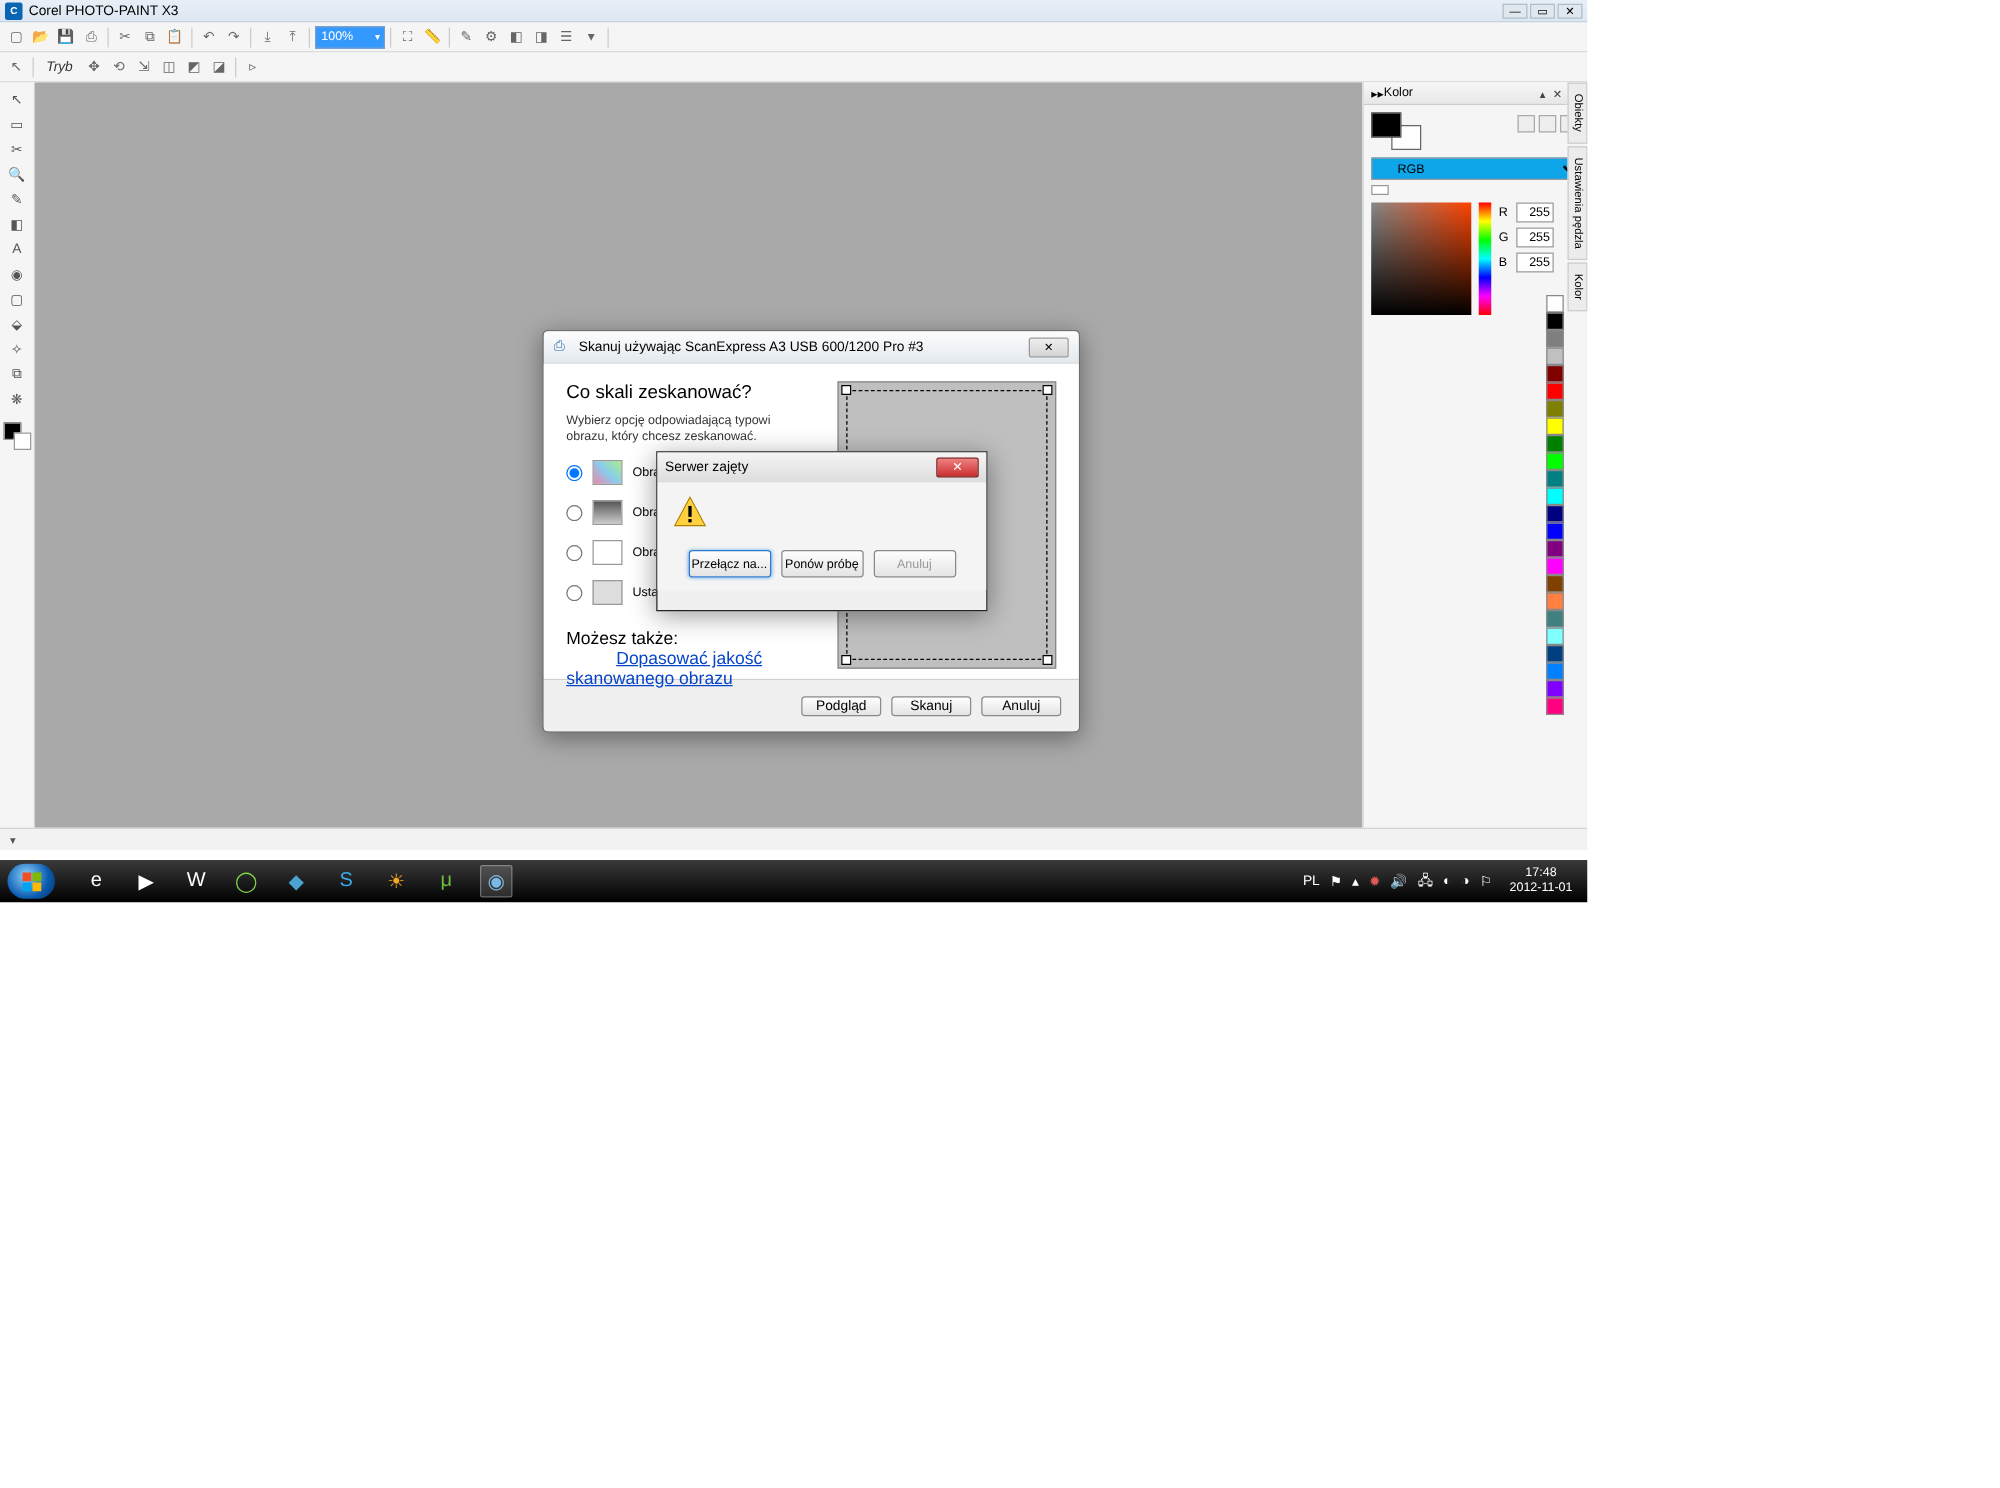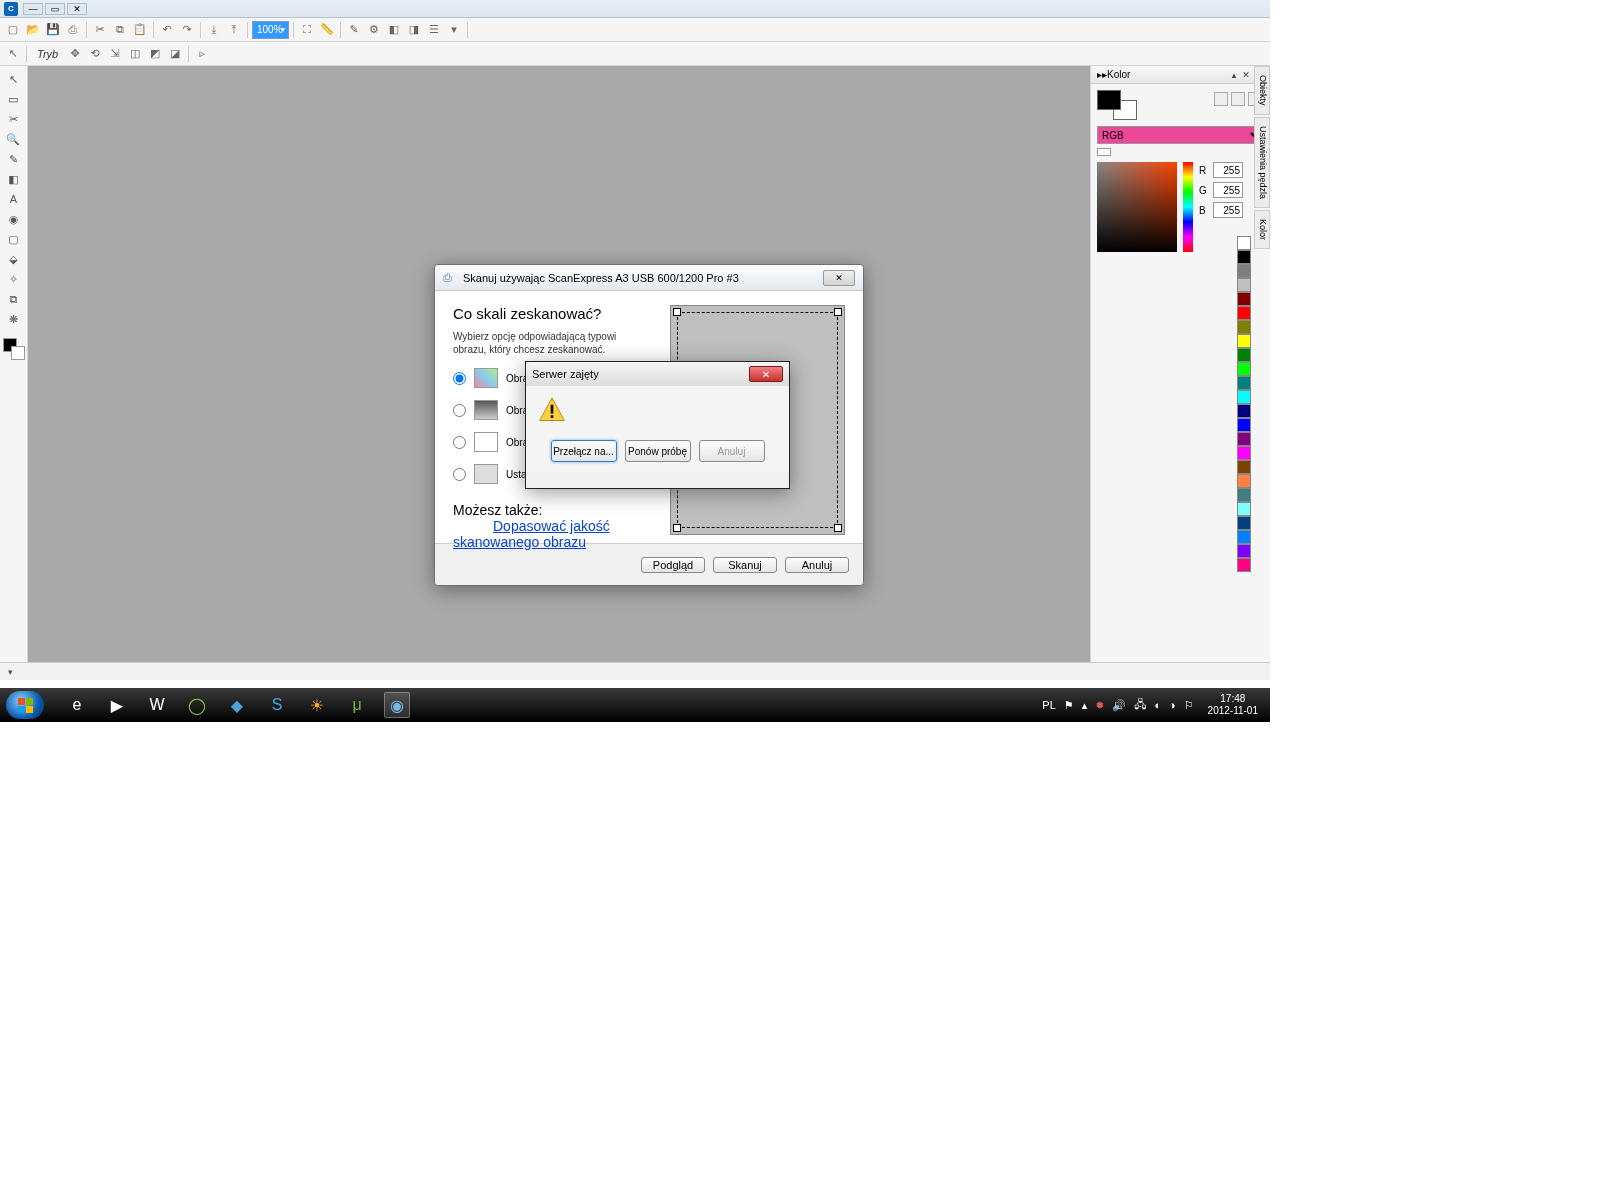--- a/index.html
+++ b/index.html
@@ -15,21 +15,21 @@
 
 
 .menubar { height: 20px; background: #f2f2f2; border-bottom: 1px solid #ccc; display: flex; align-items: center; padding: 0 8px; gap: 14px; }
 .menubar span { cursor: pointer; }
 .menubar span u { text-decoration: underline; }
 
 
 .toolbar { height: 24px; background: #f5f5f5; border-bottom: 1px solid #d4d4d4; display: flex; align-items: center; padding: 0 4px; gap: 2px; }
 .tb-btn { width: 18px; height: 18px; border: 1px solid transparent; display:flex;align-items:center;justify-content:center; color:#666; background:transparent; cursor:pointer; }
 .tb-sep { width: 1px; height: 16px; background: #ccc; margin: 0 2px; }
-.tb-combo { height: 18px; border: 1px solid #7a9ec6; background: #3399ff; color: #fff; font-size: 10px; padding: 0 14px 0 4px; position: relative; display:flex;align-items:center; width: 37px; }
+.tb-combo { height: 18px; border: 1px solid #7a9ec6; background: #3399ff; color: #fff; font-size: 10px; padding: 0 14px 0 4px; position: relative; display:flex;align-items:center; width: 56px; }
 .tb-combo::after { content:"▾"; position:absolute; right:3px; font-size:8px; }
 .tb-label { font-size: 11px; color: #333; padding: 0 6px; font-style: italic; }
 
 
 .mainrow { display: flex; height: 596px; }
 .toolbox { width: 28px; background: #f5f5f5; border-right: 1px solid #d4d4d4; display:flex;flex-direction:column;align-items:center; padding-top:4px; gap:2px; }
 .tool { width: 18px; height: 18px; color:#555; display:flex;align-items:center;justify-content:center; cursor:pointer; font-size:11px; }
 .swatches { margin-top: 8px; position:relative; width:22px; height:22px; }
 .swatch-fg{position:absolute;width:14px;height:14px;background:#000;border:1px solid #999;top:0;left:0;}
 .swatch-bg{position:absolute;width:14px;height:14px;background:#fff;border:1px solid #999;bottom:0;right:0;}
@@ -40,21 +40,21 @@
 .rightside { width:180px; background:#f5f5f5; border-left:1px solid #d4d4d4; position:relative;}
 .dockhdr { height:18px; background:linear-gradient(#f7f7f7,#e7e7e7); border-bottom:1px solid #ccc;display:flex;align-items:center;padding:0 6px; font-size:10px;}
 .dockhdr .sp{flex:1;}
 .dockhdr .dbtn{width:12px;height:12px;font-size:9px;color:#444;display:flex;align-items:center;justify-content:center;cursor:pointer;}
 .colorpanel { padding: 6px; }
 .foreback { position:relative; width:40px;height:30px; margin-bottom:6px;}
 .fb-fg{position:absolute;width:24px;height:20px;background:#000;border:1px solid #666;top:0;left:0;}
 .fb-bg{position:absolute;width:24px;height:20px;background:#fff;border:1px solid #666;bottom:0;right:0;}
 .panelicons{position:absolute;top:8px;right:8px;display:flex;gap:3px;}
 .pi{width:14px;height:14px;border:1px solid #aaa;background:#eee;cursor:pointer;}
-.model-select{width:100%;height:18px;border:1px solid #999;font-size:10px;background:#ec4899;}
+.model-select{width:100%;height:18px;border:1px solid #999;font-size:10px;background:#0ea5e9;padding-left:16px;}
 .picker-row{display:flex;gap:6px;margin-top:6px;}
 .picker-main{width:80px;height:90px;background:linear-gradient(to bottom,rgba(0,0,0,0),#000),linear-gradient(to right,#888,#ff4400);position:relative;}
 .picker-hue{width:10px;height:90px;background:linear-gradient(to bottom,#f00,#ff0,#0f0,#0ff,#00f,#f0f,#f00);}
 .rgb-inputs{display:flex;flex-direction:column;gap:4px;}
 .rgb-row{display:flex;align-items:center;gap:4px;}
 .rgb-row label{width:10px;font-size:10px;}
 .rgb-row input{width:30px;height:16px;font-size:10px;border:1px solid #999;text-align:right;padding-right:2px;}
 .tiny-sw{width:14px;height:8px;border:1px solid #999;background:#fff;margin:4px 0;}
 
 .tabstrip{position:absolute;right:0;top:0;width:16px;display:flex;flex-direction:column;}
@@ -126,20 +126,21 @@
 .whitespace{position:absolute;top:722px;left:0;width:1600px;height:468px;background:#fff;}
 .rightwhite{position:absolute;top:0;left:1270px;width:330px;height:722px;background:#fff;}
 </style>
 </head>
 <body>
 
 <div class="app">
 
   <div class="titlebar">
     <div class="ico">C</div>
+    <div class="title">Corel PHOTO-PAINT X3</div>
     <div class="winbtns">
       <div class="winbtn">—</div>
       <div class="winbtn">▭</div>
       <div class="winbtn">✕</div>
     </div>
   </div>
 
 
   <div class="toolbar">
     <div class="tb-btn">▢</div>

